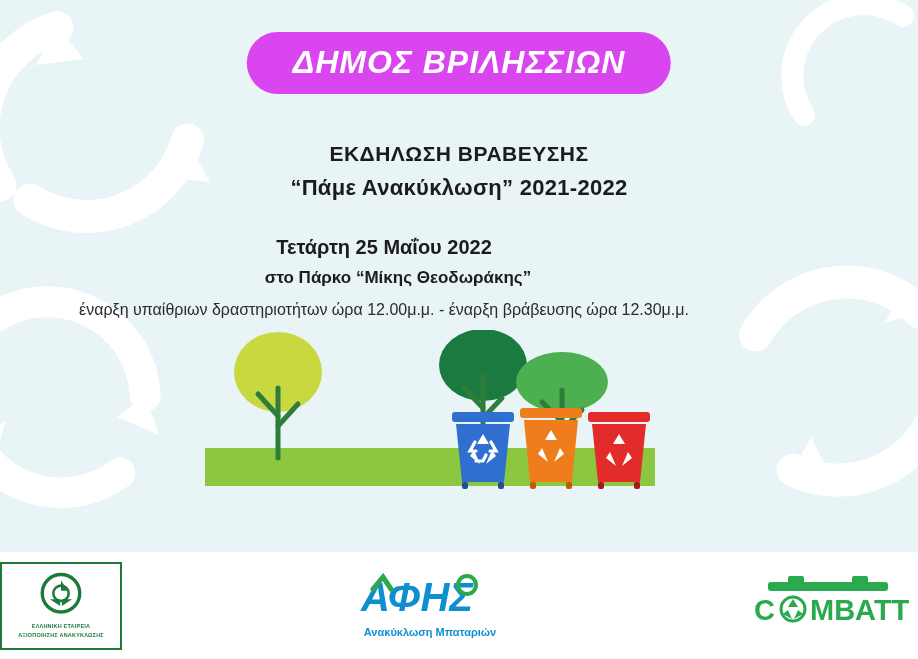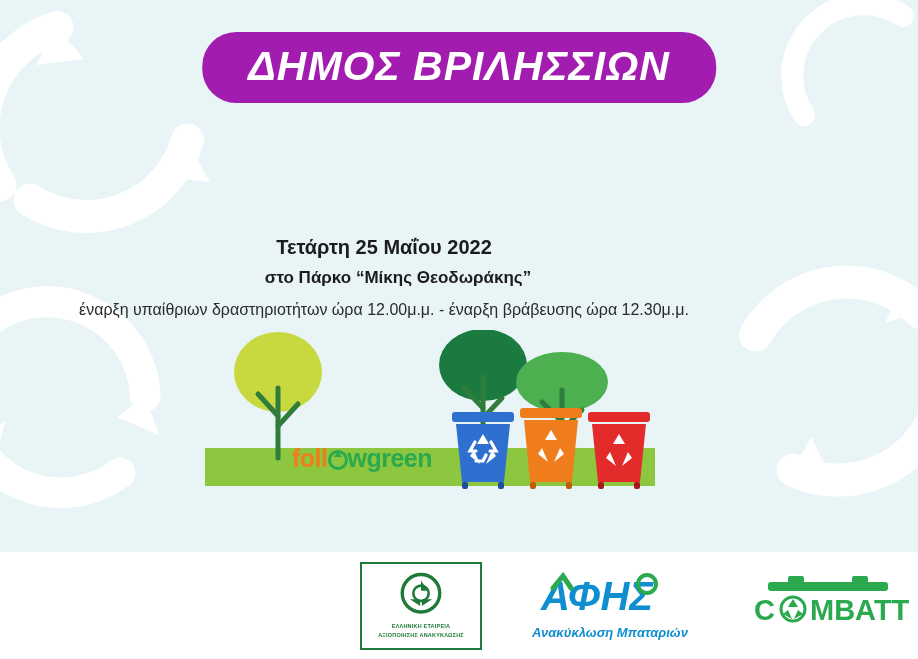--- a/index.html
+++ b/index.html
@@ -29,25 +29,25 @@
   .bg-deco svg {
     position: absolute;
     opacity: 1;
   }
   
   .banner {
     position: absolute;
     left: 50%;
     transform: translateX(-50%);
     top: 32px;
-    background: #a21caf;
+    background: #d946ef;
     color: #ffffff;
     border-radius: 34px;
     padding: 14px 46px 16px 46px;
-    font-size: 41px;
+    font-size: 32px;
     font-weight: bold;
     font-style: italic;
     letter-spacing: 1px;
     white-space: nowrap;
     line-height: 1;
   }
   
   .headline {
     position: absolute;
     top: 142px;
@@ -124,21 +124,21 @@
     background: #ffffff;
   }
   .logos {
     position: absolute;
     left: 0;
     top: 0;
     width: 918px;
     height: 107px;
     display: flex;
     align-items: center;
-    justify-content: flex-end;
+    justify-content: space-between;
     gap: 44px;
   }
   .logo-eeaa {
     width: 122px;
     height: 88px;
     border: 2px solid #1f7a3a;
     display: flex;
     flex-direction: column;
     align-items: center;
     justify-content: center;
@@ -152,23 +152,22 @@
     text-align: center;
     line-height: 1.5;
     margin-top: 4px;
     letter-spacing: 0.2px;
   }
   .logo-afis {
     width: 168px;
     text-align: center;
   }
   .logo-afis .afis-sub {
-    font-size: 13px;
+    font-size: 11px;
     color: #0f8fd0;
-    font-style: italic;
     font-weight: bold;
     margin-top: 1px;
   }
   .logo-combatt {
     width: 180px;
     text-align: center;
   }
 </style>
 </head>
 <body>
@@ -203,20 +202,24 @@
     <svg width="220" height="220" style="right:-40px; top:-50px;" viewBox="0 0 200 200">
       <g fill="none" stroke="#ffffff" stroke-width="20" stroke-linecap="round">
         <path d="M60 150 A65 65 0 0 1 150 60"></path>
       </g>
       <polygon points="150,60 128,62 142,38" fill="#ffffff"></polygon>
     </svg>
   </div>
 
   <div class="banner">ΔΗΜΟΣ ΒΡΙΛΗΣΣΙΩΝ</div>
 
+  <div class="headline">
+    <div class="line1">ΕΚΔΗΛΩΣΗ ΒΡΑΒΕΥΣΗΣ</div>
+    <div class="line2">“Πάμε Ανακύκλωση” 2021-2022</div>
+  </div>
 
   <div class="dateblock">
     <div class="d1">Τετάρτη 25 Μαΐου 2022</div>
     <div class="d2">στο Πάρκο “Μίκης Θεοδωράκης”</div>
     <div class="d3">έναρξη υπαίθριων δραστηριοτήτων ώρα 12.00μ.μ. - έναρξη βράβευσης ώρα 12.30μ.μ.</div>
   </div>
 
   <svg class="illustration" viewBox="0 0 540 190">
 
     <rect x="15" y="118" width="450" height="38" fill="#8dc63f"></rect>
@@ -271,26 +274,20 @@
       <rect x="398" y="82" width="62" height="10" rx="3" fill="#e32b2b"></rect>
       <path d="M402 94 L456 94 L450 152 L408 152 Z" fill="#e32b2b"></path>
       <polygon points="429,104 435,114 423,114" fill="#ffffff"></polygon>
       <polygon points="442,128 432,136 438,122" fill="#ffffff"></polygon>
       <polygon points="416,128 426,136 420,122" fill="#ffffff"></polygon>
       <rect x="408" y="152" width="6" height="7" rx="2" fill="#a81818"></rect>
       <rect x="444" y="152" width="6" height="7" rx="2" fill="#a81818"></rect>
     </g>
   </svg>
 
-  <div class="followgreen">
-    <span class="fg-follow">foll</span><span class="fg-o"><svg width="20" height="20" viewBox="0 0 20 20" style="vertical-align:-3px;">
-        <circle cx="10" cy="10" r="8.5" fill="none" stroke="#2aa94f" stroke-width="3"></circle>
-        <polygon points="10,2 14,7 6,7" fill="#2aa94f"></polygon>
-      </svg></span><span class="fg-green">wgreen</span>
-  </div>
 
   <div class="footer">
     <div class="logos">
 
       <div class="logo-eeaa">
         <svg width="52" height="46" viewBox="0 0 60 54">
           <circle cx="30" cy="25" r="22" fill="none" stroke="#1f7a3a" stroke-width="4"></circle>
           <g fill="#1f7a3a">
             <path d="M30 10 L38 22 L30 22 Z"></path>
             <path d="M43 32 L31 40 L31 32 Z"></path>

